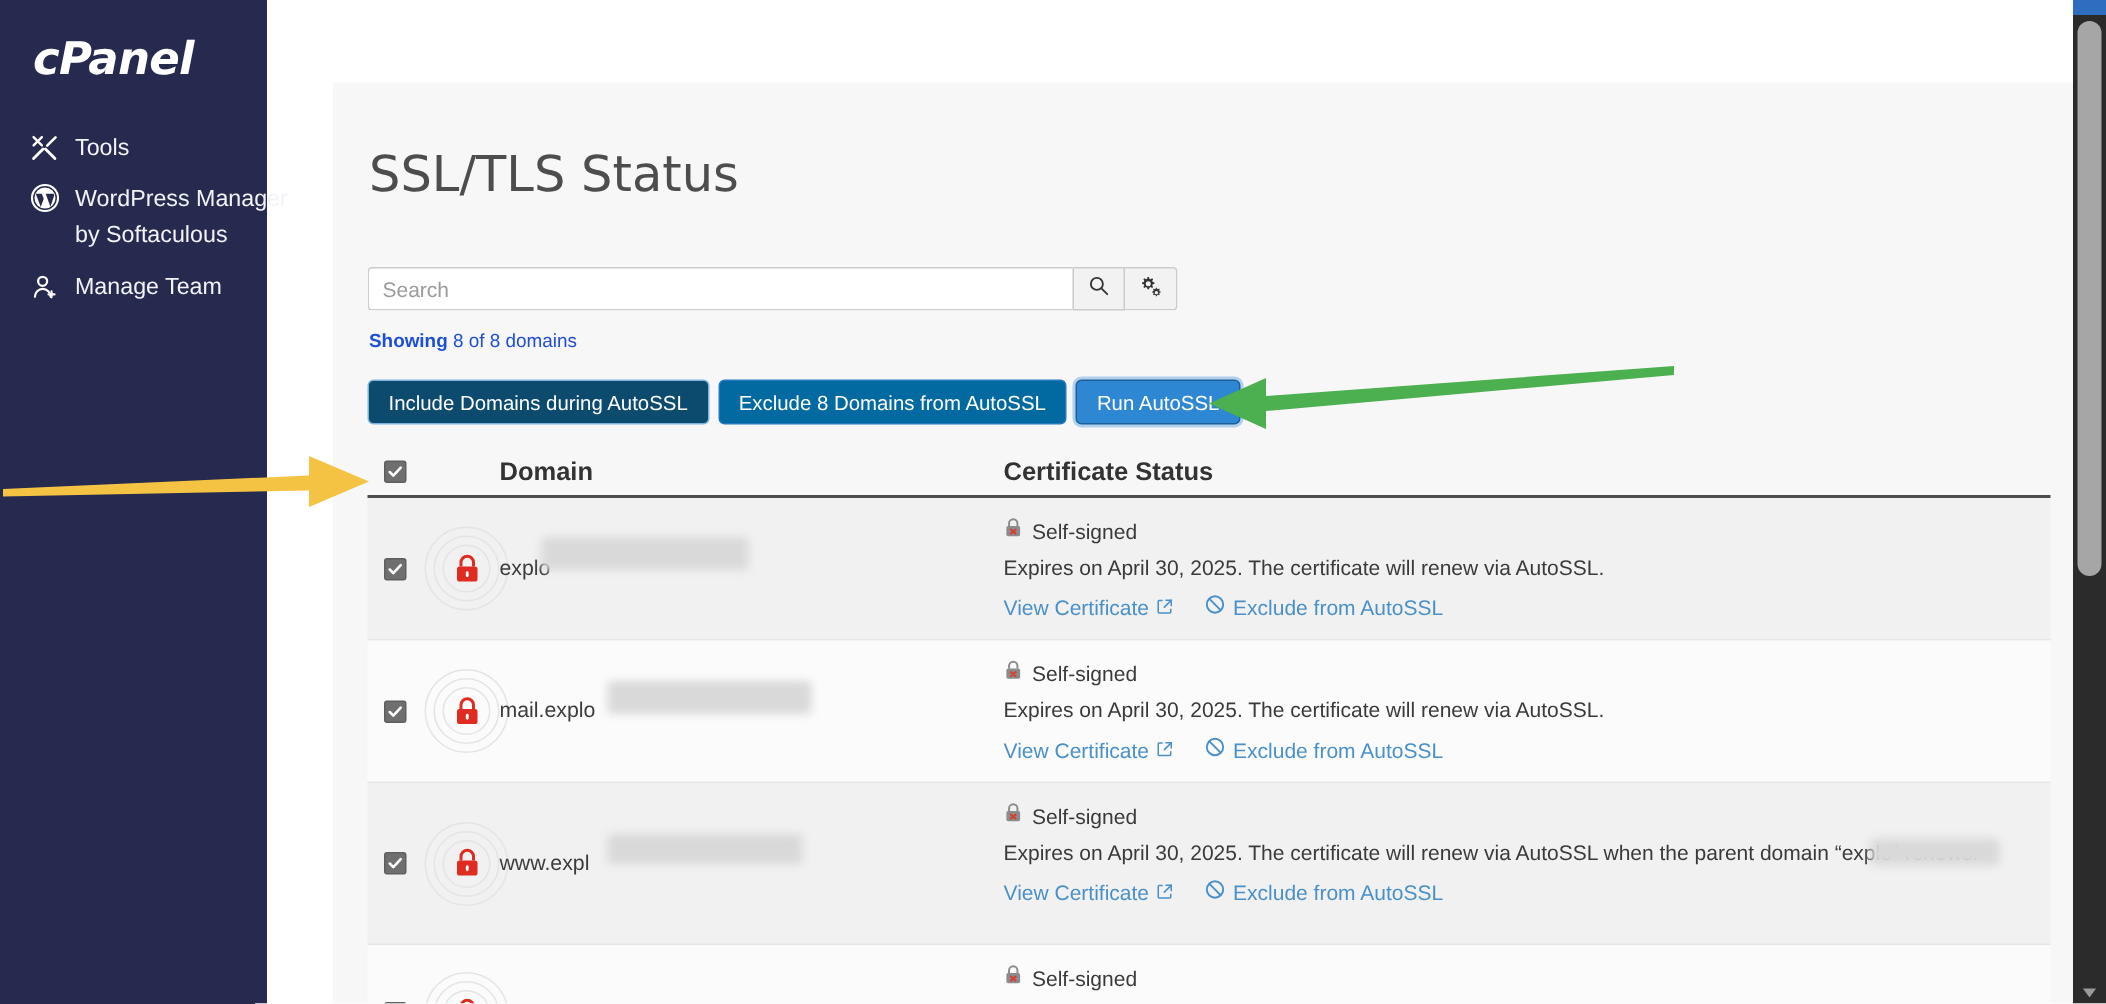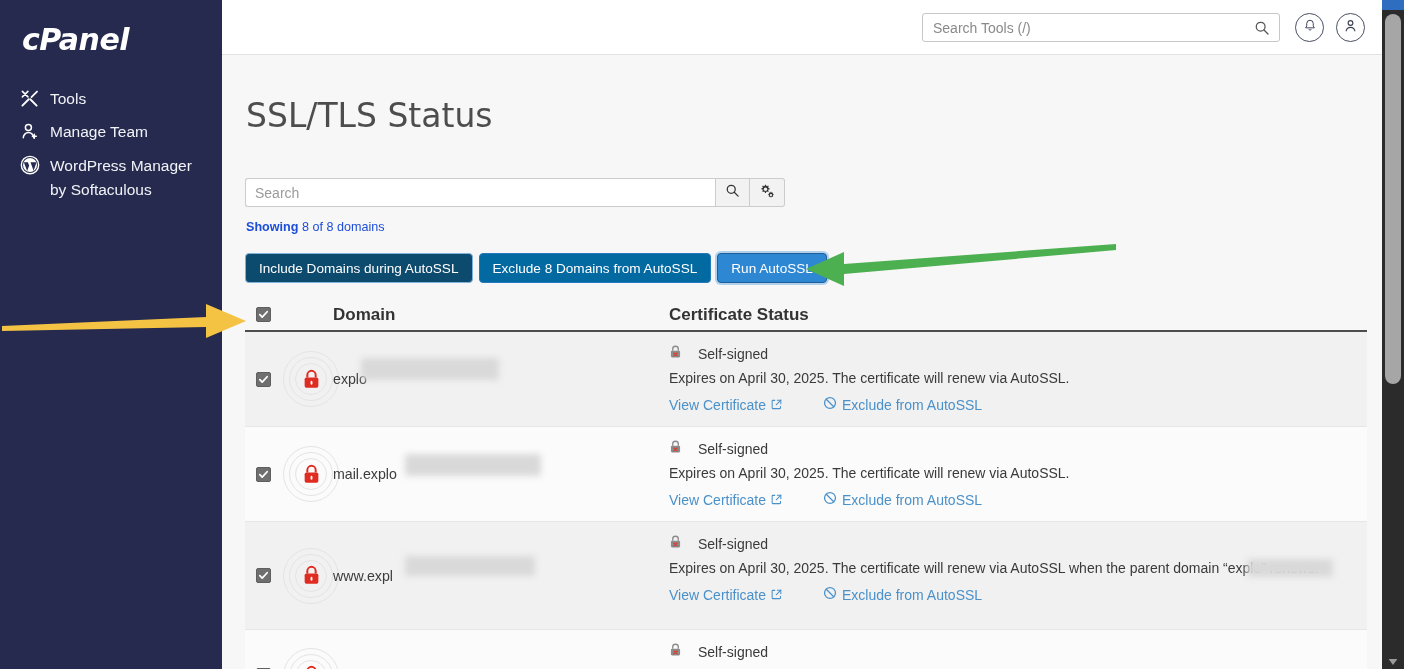--- a/index.html
+++ b/index.html
@@ -12,21 +12,21 @@
   }
   #app {
     position: relative;
     width: 1404px; height: 669px;
     overflow: hidden;
   }
 
   
   #sidebar {
     position: absolute; left: 0; top: 0;
-    width: 222px; height: 669px;
+    width: 178px; height: 669px;
     background: #252a4e;
     color: #ffffff;
   }
   .brand {
     position: absolute; left: 22px; top: 22px;
     font-size: 30px; font-weight: bold; font-style: italic;
     letter-spacing: -0.5px; color: #ffffff;
     font-family: "DejaVu Sans", sans-serif;
   }
   .nav { position: absolute; left: 0; top: 82px; width: 222px; }
@@ -192,23 +192,23 @@
   .dom-text { position: relative; z-index: 1; }
   .redact {
     position: absolute; border-radius: 3px;
     background: #d9d9d9; filter: blur(3px); z-index: 2;
   }
   .cell-status {
     flex: 1 1 auto; padding: 12px 10px 10px 0;
     font-size: 14px; color: #3a3a3a; line-height: 21px;
     position: relative;
   }
-  .status-line1 { display: flex; align-items: center; gap: 16px; text-align: right; }
+  .status-line1 { display: flex; align-items: center; gap: 6px; text-align: right; }
   .status-line2 { padding-top: 3px; max-width: 660px; position: relative; }
-  .status-links { display: flex; align-items: flex-end; gap: 41px; padding-top: 6px; }
+  .status-links { display: flex; align-items: flex-end; gap: 21px; padding-top: 6px; }
   .slink {
     display: flex; align-items: center; gap: 5px;
     color: #4a90c9; font-size: 14px; cursor: pointer;
   }
 
   
   #arrow-green, #arrow-yellow {
     position: absolute; pointer-events: none;
   }
   #arrow-green { left: 800px; top: 238px; }
@@ -251,72 +251,45 @@
             <path d="M3 3 L10 10 M10 3 L3 10" stroke="#fff" stroke-width="2" fill="none" stroke-linecap="round"></path>
             <path d="M13 13 L21 21" stroke="#fff" stroke-width="2.4" stroke-linecap="round"></path>
             <path d="M3 21 L11 13" stroke="#fff" stroke-width="2.4" stroke-linecap="round"></path>
             <path d="M14 4.5 a4.5 4.5 0 0 1 6 6 L14 4.5z" fill="#fff" opacity="0"></path>
             <path d="M21.5 3.2 L17.6 7.1 M14.5 10.2 L17.6 7.1" stroke="#fff" stroke-width="2.2" stroke-linecap="round" fill="none"></path>
           </svg>
         </span>
         <span class="nav-label">Tools</span>
       </div>
 
+      <div class="nav-item wrap">
+        <span class="nav-icon">
+          <svg width="20" height="20" viewBox="0 0 24 24">
+            <circle cx="12" cy="12" r="10.4" stroke="#fff" stroke-width="1.7" fill="none"></circle>
+            <circle cx="12" cy="12" r="8.4" fill="#fff"></circle>
+            <path d="M4.6 8.6 L8.6 19.2 L11 12.6 L9.4 8.6z M12.6 8.6 L16.3 19 L19.2 10.5 Q19.6 9 18.8 8.6z" fill="#252a4e"></path>
+          </svg>
+        </span>
+        <span class="nav-label">WordPress Manager by Softaculous</span>
+      </div>
+
       <div class="nav-item">
         <span class="nav-icon">
           <svg width="20" height="19" viewBox="0 0 24 24">
             <circle cx="10" cy="7" r="3.8" stroke="#fff" stroke-width="1.9" fill="none"></circle>
             <path d="M3.5 20 a6.6 6.6 0 0 1 13.2 0" stroke="#fff" stroke-width="1.9" fill="none" stroke-linecap="round"></path>
             <path d="M17.5 15.5 v5 M15 18 h5" stroke="#fff" stroke-width="1.8" stroke-linecap="round"></path>
           </svg>
         </span>
         <span class="nav-label">Manage Team</span>
       </div>
 
-      <div class="nav-item wrap">
-        <span class="nav-icon">
-          <svg width="20" height="20" viewBox="0 0 24 24">
-            <circle cx="12" cy="12" r="10.4" stroke="#fff" stroke-width="1.7" fill="none"></circle>
-            <circle cx="12" cy="12" r="8.4" fill="#fff"></circle>
-            <path d="M4.6 8.6 L8.6 19.2 L11 12.6 L9.4 8.6z M12.6 8.6 L16.3 19 L19.2 10.5 Q19.6 9 18.8 8.6z" fill="#252a4e"></path>
-          </svg>
-        </span>
-        <span class="nav-label">WordPress Manager by Softaculous</span>
-      </div>
-
     </div>
   </div>
 
-  <div id="topbar">
-    <div id="tools-search-wrap">
-      <input id="tools-search" type="text" placeholder="Search Tools (/)" style="">
-      <span class="search-mag">
-        <svg width="16" height="16" viewBox="0 0 24 24">
-          <circle cx="10" cy="10" r="6.6" stroke="#555" stroke-width="1.9" fill="none"></circle>
-          <path d="M15 15 L21 21" stroke="#555" stroke-width="1.9" stroke-linecap="round"></path>
-        </svg>
-      </span>
-    </div>
-    <div class="circle-btn" id="bell-btn">
-      <span>
-        <svg width="14" height="15" viewBox="0 0 24 24">
-          <path d="M12 3 a5.6 5.6 0 0 0-5.6 5.6 v4 L4.6 16 h14.8 L17.6 12.6 v-4 A5.6 5.6 0 0 0 12 3z" stroke="#3c4154" stroke-width="1.7" fill="none" stroke-linejoin="round"></path>
-          <path d="M10 18.4 a2.1 2.1 0 0 0 4 0" stroke="#3c4154" stroke-width="1.7" fill="none"></path>
-        </svg>
-      </span>
-    </div>
-    <div class="circle-btn" id="user-btn">
-      <span>
-        <svg width="15" height="15" viewBox="0 0 24 24">
-          <circle cx="12" cy="8" r="3.8" stroke="#3c4154" stroke-width="1.8" fill="none"></circle>
-          <path d="M5 20.5 a7.2 7.2 0 0 1 14 0" stroke="#3c4154" stroke-width="1.8" fill="none" stroke-linecap="round"></path>
-        </svg>
-      </span>
-    </div>
-  </div>
 
   <div id="main">
 
     <h1 id="page-title">SSL/TLS Status</h1>
 
 
     <div id="search-row">
       <input id="domain-search" type="text" placeholder="Search" style="">
       <div class="sq-btn">
         <span>

